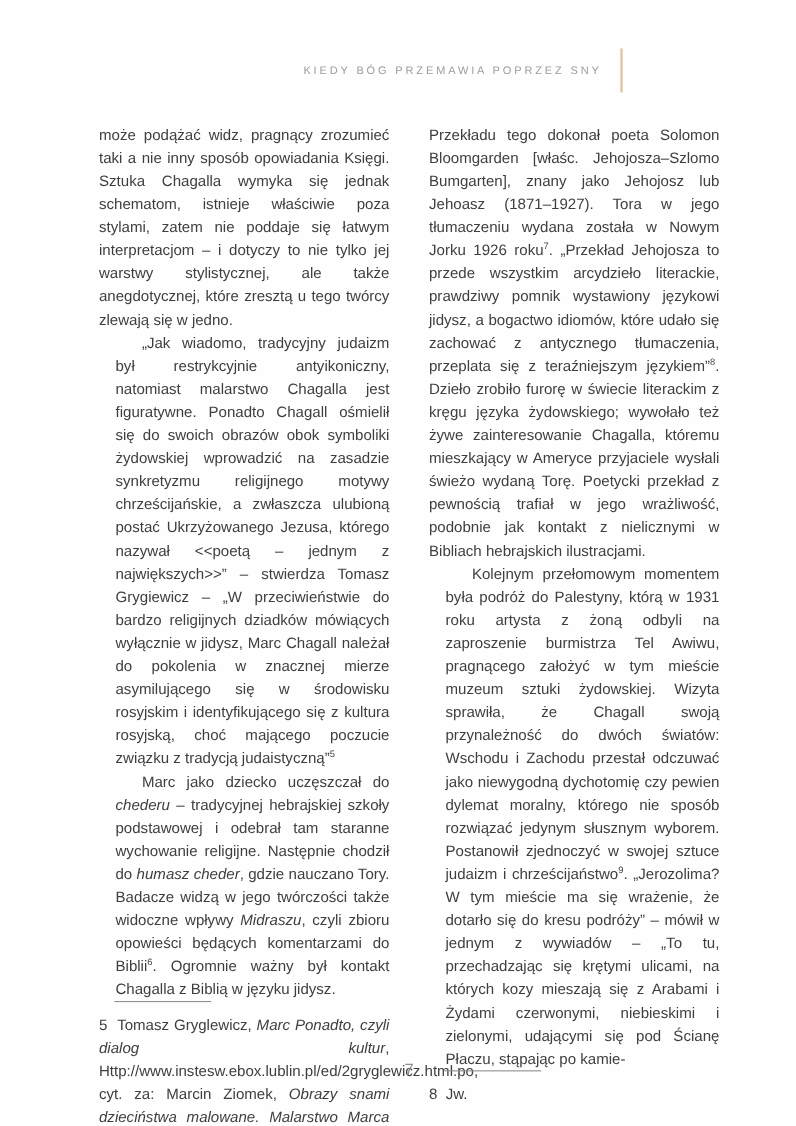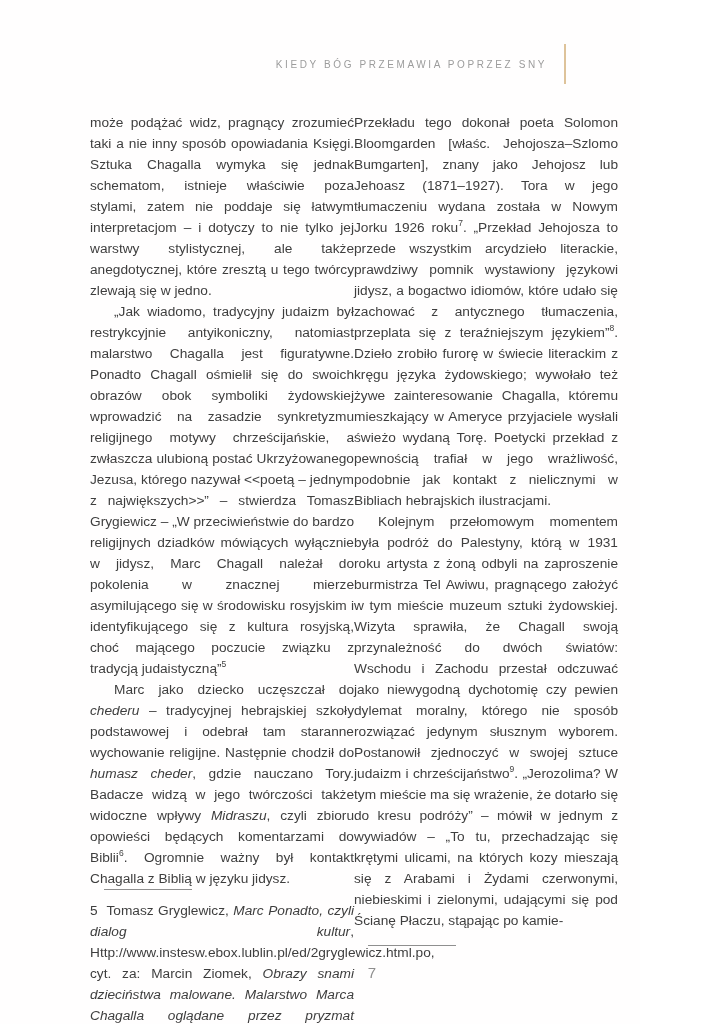--- a/index.html
+++ b/index.html
@@ -18,29 +18,29 @@
   }
   .header-title {
     font-size: 10px; letter-spacing: 2.6px; color: #9c9c9c;
     text-transform: uppercase; white-space: nowrap;
   }
   .header-rule { width: 2px; height: 40px; background: #dec39a; }
 
   
   .columns {
     position: absolute; top: 112px; left: 90px;
-    display: flex; height: 844px;
+    display: flex; gap: 36px; height: 844px;
   }
   .col { width: 264px; display: flex; flex-direction: column; }
   .col p {
     margin: 0; font-size: 13.7px; line-height: 21px;
     color: #3e3e3e; text-align: justify;
     hyphens: none;
   }
-  .col p + p { text-indent: 24px; }
+  .col p + p { text-indent: 24px; margin-left: 15px; }
   .col p em { }
   .col sup { font-size: 8.5px; line-height: 0; vertical-align: super; }
 
   
   .footnotes { margin-top: auto; }
   .fn-sep { width: 88px; border-top: 1px solid #8f8f8f; margin: 0 0 10px 14px; }
   .footnote {
     font-size: 9.8px; line-height: 13.2px; color: #474747;
     text-align: justify; margin: 0 0 9px 0;
   }
@@ -75,20 +75,21 @@
         <p class="footnote"><span>5</span><span>&nbsp;&nbsp;Tomasz Gryglewicz, </span><em>Marc Ponadto, czyli dialog kultur</em><span>, Http://www.instesw.ebox.lublin.pl/ed/2gryglewicz.html.po, cyt. za: Marcin Ziomek, </span><em>Obrazy snami dzieciństwa malowane. Malarstwo Marca Chagalla oglądane przez pryzmat autobiografii artysty „Moje życie”</em></p>
 
       </div>
     </div>
 
     <div class="col">
       <p><span>Przekładu tego dokonał poeta Solomon Bloomgarden [właśc. Jehojosza–Szlomo Bumgarten], znany jako Jehojosz lub Jehoasz (1871–1927). Tora w jego tłumaczeniu wydana została w Nowym Jorku 1926 roku</span><sup>7</sup><span>. „Przekład Jehojosza to przede wszystkim arcydzieło literackie, prawdziwy pomnik wystawiony językowi jidysz, a bogactwo idiomów, które udało się zachować z antycznego tłumaczenia, przeplata się z teraźniejszym językiem”</span><sup>8</sup><span>. Dzieło zrobiło furorę w świecie literackim z kręgu języka żydowskiego; wywołało też żywe zainteresowanie Chagalla, któremu mieszkający w Ameryce przyjaciele wysłali świeżo wydaną Torę. Poetycki przekład z pewnością trafiał w jego wrażliwość, podobnie jak kontakt z nielicznymi w Bibliach hebrajskich ilustracjami.</span></p>
       <p><span>Kolejnym przełomowym momentem była podróż do Palestyny, którą w 1931 roku artysta z żoną odbyli na zaproszenie burmistrza Tel Awiwu, pragnącego założyć w tym mieście muzeum sztuki żydowskiej. Wizyta sprawiła, że Chagall swoją przynależność do dwóch światów: Wschodu i Zachodu przestał odczuwać jako niewygodną dychotomię czy pewien dylemat moralny, którego nie sposób rozwiązać jedynym słusznym wyborem. Postanowił zjednoczyć w swojej sztuce judaizm i chrześcijaństwo</span><sup>9</sup><span>. „Jerozolima? W tym mieście ma się wrażenie, że dotarło się do kresu podróży” – mówił w jednym z wywiadów – „To tu, przechadzając się krętymi ulicami, na których kozy mieszają się z Arabami i Żydami czerwonymi, niebieskimi i zielonymi, udającymi się pod Ścianę Płaczu, stąpając po kamie-</span></p>
       <div class="footnotes footnotes-short">
         <div class="fn-sep"></div>
+        <p class="footnote"><span>8</span><span>&nbsp;&nbsp;Jw.</span></p>
       </div>
     </div>
 
   </div>
 
   <div class="page-number">7</div>
 
 </div>
 
 </body></html>

